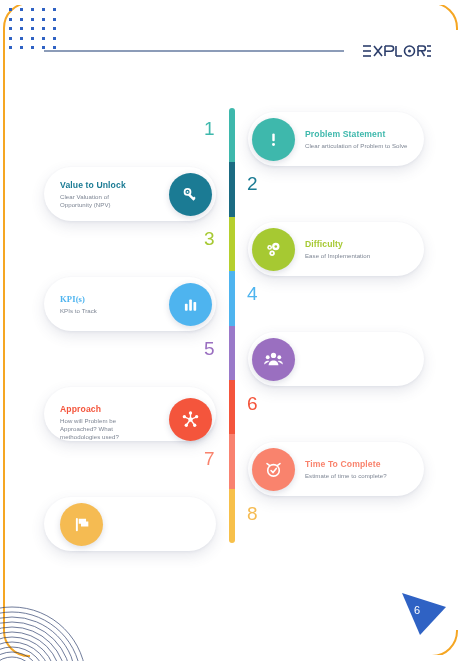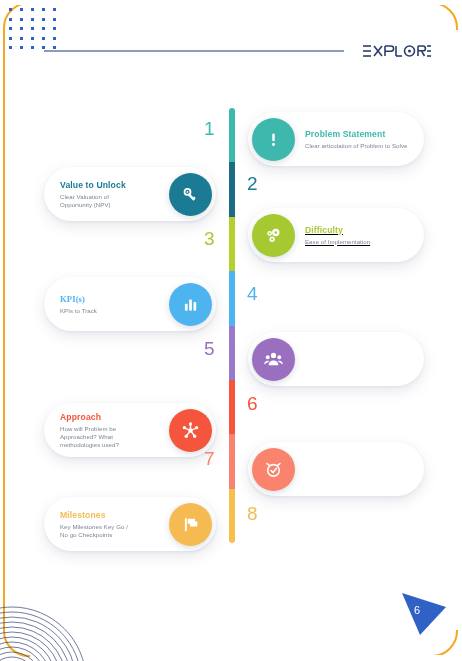--- a/index.html
+++ b/index.html
@@ -293,21 +293,21 @@
             <g fill="#fff">
               <circle cx="8.6" cy="9" r="4.4"></circle>
               <circle cx="8.6" cy="9" r="1.7" fill="none" stroke="#1b7b94" stroke-width="1.4"></circle>
               <rect x="10.6" y="10.6" width="9.4" height="2.6" transform="rotate(45 10.6 10.6)"></rect>
               <rect x="16.2" y="14.4" width="2.4" height="2.4" transform="rotate(45 16.2 14.4)"></rect>
             </g>
           </svg>
         </div>
       </div>
       <div class="step-num left" style="top: 228px; color: rgb(166, 201, 50);">3</div>
-      <div class="card right" style="top: 208px; text-decoration: underline;">
+      <div class="card right" style="top: 222px;">
         <div class="card-icon" style="background: rgb(166, 201, 50);">
           <svg width="21" height="21" viewBox="0 0 24 24">
             <g fill="#fff">
               <circle cx="14.6" cy="8.6" r="4.2"></circle>
               <circle cx="14.6" cy="8.6" r="1.5" fill="#a6c932"></circle>
               <circle cx="7.6" cy="9.6" r="2.7"></circle>
               <circle cx="7.6" cy="9.6" r="1" fill="#a6c932"></circle>
               <circle cx="10.4" cy="16.2" r="3.1"></circle>
               <circle cx="10.4" cy="16.2" r="1.1" fill="#a6c932"></circle>
             </g>
@@ -343,21 +343,21 @@
               <path d="M6.4 18.6c0-3.4 2.5-5.6 5.6-5.6s5.6 2.2 5.6 5.6z"></path>
               <circle cx="5.4" cy="9.4" r="2.2"></circle>
               <path d="M1.3 17.6c0-2.5 1.8-4.1 4.1-4.1 .7 0 1.3 .1 1.9 .4" opacity="0.95"></path>
               <circle cx="18.6" cy="9.4" r="2.2"></circle>
               <path d="M22.7 17.6c0-2.5-1.8-4.1-4.1-4.1-.7 0-1.3 .1-1.9 .4" opacity="0.95"></path>
             </g>
           </svg>
         </div>
       </div>
       <div class="step-num right" style="top: 393px; color: rgb(244, 85, 60);">6</div>
-      <div class="card left" style="top: 403px;">
+      <div class="card left" style="top: 387px; align-items: flex-end;">
         <div class="card-text">
           <div class="card-title" style="color: rgb(244, 85, 60);">Approach</div>
           <div class="card-desc">How will Problem be Approached? What methodologies used?</div>
         </div>
         <div class="card-icon" style="background: rgb(244, 85, 60);">
           <svg width="21" height="21" viewBox="0 0 24 24">
             <g fill="#fff" stroke="#fff" stroke-width="1.5">
               <line x1="12" y1="12" x2="12" y2="5.2"></line>
               <line x1="12" y1="12" x2="18.4" y2="9.2"></line>
               <line x1="12" y1="12" x2="16.4" y2="18"></line>
@@ -380,27 +380,27 @@
         <div class="card-icon" style="background: rgb(249, 131, 109);">
           <svg width="21" height="21" viewBox="0 0 24 24">
             <g fill="none" stroke="#fff" stroke-width="1.8" stroke-linecap="round">
               <circle cx="12" cy="13" r="6.6"></circle>
               <line x1="4.6" y1="5.2" x2="7.4" y2="7.2"></line>
               <line x1="19.4" y1="5.2" x2="16.6" y2="7.2"></line>
               <polyline points="9.2,13.2 11.4,15.4 15.2,10.8"></polyline>
             </g>
           </svg>
         </div>
+        <div class="card-text">
+          <div class="card-title" style="color: rgb(249, 131, 109);">Time To Complete</div>
+          <div class="card-desc">Estimate of time to complete?</div>
+        </div>
       </div>
       <div class="step-num right" style="top: 503px; color: rgb(245, 187, 82);">8</div>
       <div class="card left" style="top: 497px;">
-        <div class="card-text">
-          <div class="card-title" style="color: rgb(245, 187, 82);">Milestones</div>
-          <div class="card-desc">Key Milestones Key Go / No go Checkpoints</div>
-        </div>
         <div class="card-icon" style="background: rgb(245, 187, 82);">
           <svg width="21" height="21" viewBox="0 0 24 24">
             <g fill="#fff">
               <rect x="5.6" y="4.6" width="2.2" height="15" rx="1"></rect>
               <path d="M8.8 5.4h8.4v3.2h2.6v5.6h-8.4V11H8.8z"></path>
             </g>
           </svg>
         </div>
       </div>
     </div>

